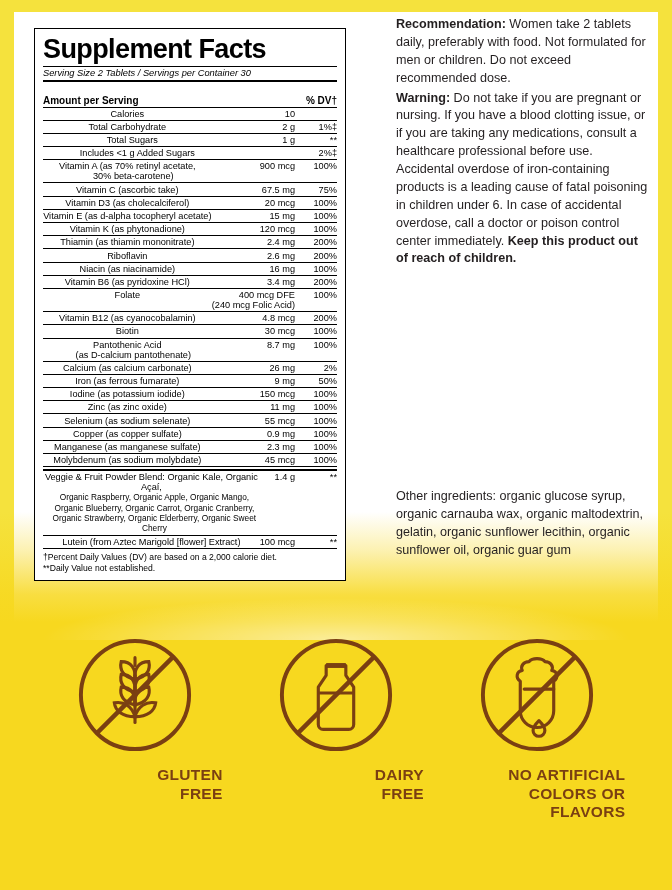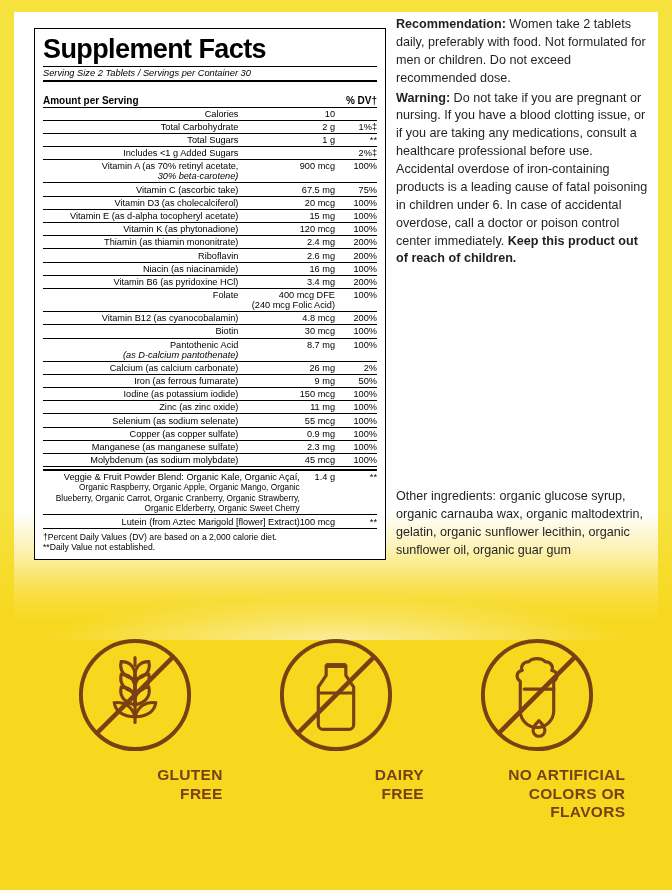--- a/index.html
+++ b/index.html
@@ -29,21 +29,21 @@
     position:absolute; left:0; right:0; bottom:268px; height:110px;
     background:linear-gradient(to bottom, rgba(247,216,31,0) 0%, rgba(247,216,31,0.35) 35%, rgba(247,216,31,0.85) 75%, #f7d81f 100%);
   }
   .band-swoosh {
     position:absolute; left:0; right:0; bottom:250px; height:60px;
     background:radial-gradient(ellipse 420px 60px at 50% 100%, rgba(255,255,255,0.55) 0%, rgba(255,255,255,0) 70%);
   }
 
   
   #sf-panel {
-    position:absolute; left:34px; top:28px; width:352px;
+    position:absolute; left:34px; top:28px; width:312px;
     border:1.6px solid #000; background:#fff;
     padding:6px 8px 6px 8px;
     color:#000;
   }
   #sf-title {
     font-family:"Liberation Sans", sans-serif;
     font-weight:bold;
     font-size:27px;
     letter-spacing:-0.6px;
     line-height:1.02;
@@ -51,27 +51,27 @@
   }
   .rule-thin { border-bottom:1px solid #000; }
   .rule-med { border-bottom:2.5px solid #000; }
   #sf-serving { font-size:9.3px; padding:1px 0 2px 0;font-style:italic; }
   #sf-amount-row {
     display:flex; justify-content:space-between; align-items:flex-end;
     font-size:10px; font-weight:bold; padding:13px 0 1px 0;
   }
   table.sf { width:100%; border-collapse:collapse; font-size:9.2px; }
   table.sf td { padding:1.1px 0; vertical-align:top; }
-  td.nm { text-align:right; }
+  td.nm { text-align:center; }
   td.amt { text-align:right; white-space:nowrap; padding-right:10px; }
   td.dv { text-align:right; white-space:nowrap; width:42px; }
   tr.line td { border-bottom:0.8px solid #000; }
   .indent1 { padding-left:10px !important; }
   .indent2 { padding-left:20px !important; }
-  .sub { display:block; padding-left:12px;font-style:italic; }
+  .sub { display:block; padding-left:12px; }
   #sf-footnote { font-size:8.6px; line-height:1.25; padding-top:3px; }
   .blend-row td { padding-top:3px; padding-bottom:2px; }
   .blend-sub { font-size:8.3px; line-height:1.25; display:block; padding-left:6px; }
 
   
   #right-col {
     position:absolute; left:396px; top:16px; width:256px;
     font-size:12.6px; line-height:1.42; color:#231f20;
   }
   #right-col p { margin:0 0 0 0; }

